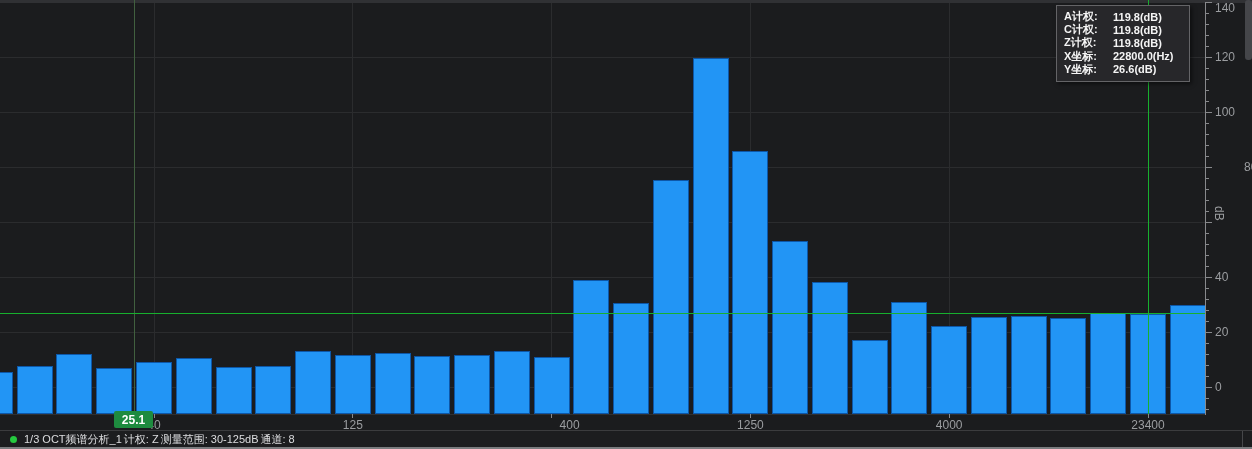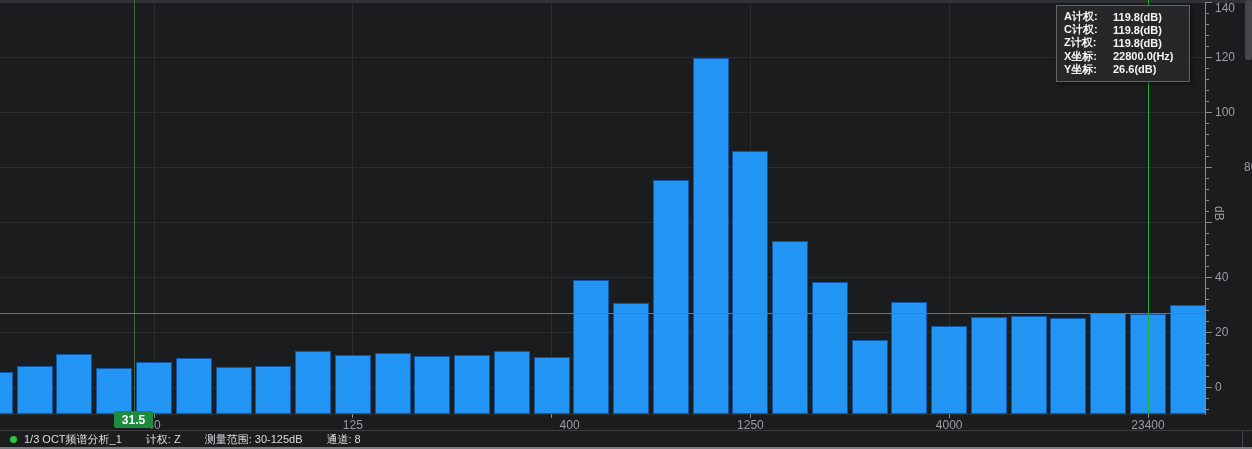--- a/index.html
+++ b/index.html
@@ -37,21 +37,21 @@
   .ib-label{width:44px;color:#f4f4f4;font-size:11px;font-weight:bold;white-space:nowrap;}
   .ib-value{color:#f4f4f4;font-size:11px;font-weight:bold;white-space:nowrap;padding-left:5px;text-align:center;}
   .scroll-thumb{position:absolute;left:1245px;top:0;width:7px;height:60px;background:#45464a;border-radius:3px;}
   .status-bar{
     position:absolute;left:0;top:430px;width:1252px;height:17px;
     background:#1c1d1f;border-top:1px solid #3b3c3e;
     display:flex;align-items:center;color:#dcdddf;font-size:11px;
   }
   .dot{width:7px;height:7px;border-radius:50%;background:#25c93f;margin-left:10px;margin-right:7px;flex:0 0 auto;}
   .st-title{white-space:nowrap;}
-  .st-item{white-space:nowrap;margin-left:24px;}
+  .st-item{white-space:nowrap;margin-left:2px;}
   .st-divider{position:absolute;left:1242px;top:0;height:17px;width:1px;background:#46474a;}
   .bottom-strip{position:absolute;left:0;top:447px;width:1252px;height:2px;background:#7a7c7f;}
 </style>
 </head>
 <body>
 
 <div class="screen">
 
   <div class="plot-clip" id="plot">
     <div id="grid-layer">
@@ -169,21 +169,21 @@
       <div class="xtick-label" style="left: 523.6px; text-align: right;">400</div>
       <div class="xtick" style="left: 749.9px;"></div>
       <div class="xtick-label" style="left: 722.4px;">1250</div>
       <div class="xtick" style="left: 948.7px;"></div>
       <div class="xtick-label" style="left: 921.2px;">4000</div>
       <div class="xtick" style="left: 1147.5px;"></div>
       <div class="xtick-label" style="left: 1120px;">23400</div>
     </div>
 
   <div class="marker-box">
-    <span>31.5</span>
+    <span>25.1</span>
   </div>
 
   <div class="info-box" id="info-box">
       <div class="ib-row">
         <span class="ib-label">A计权:</span>
         <span class="ib-value">119.8(dB)</span>
       </div>
       <div class="ib-row">
         <span class="ib-label">C计权:</span>
         <span class="ib-value">119.8(dB)</span>

